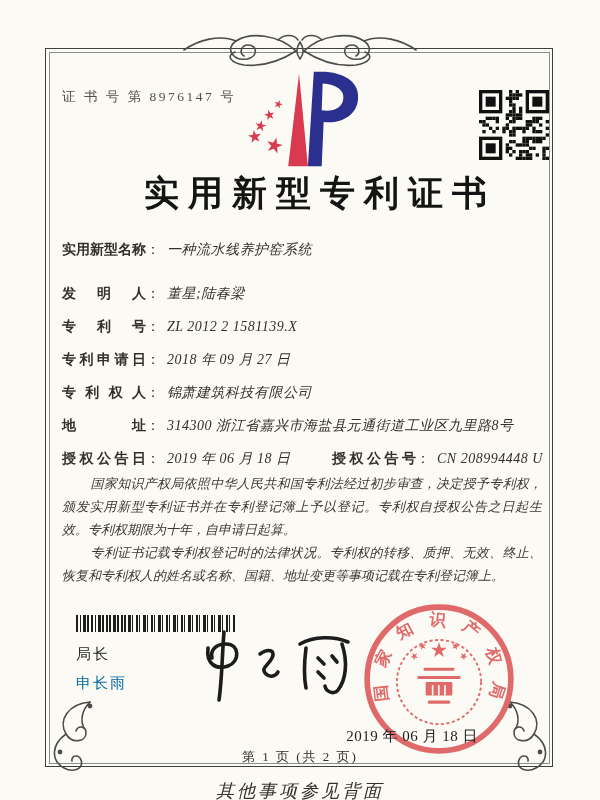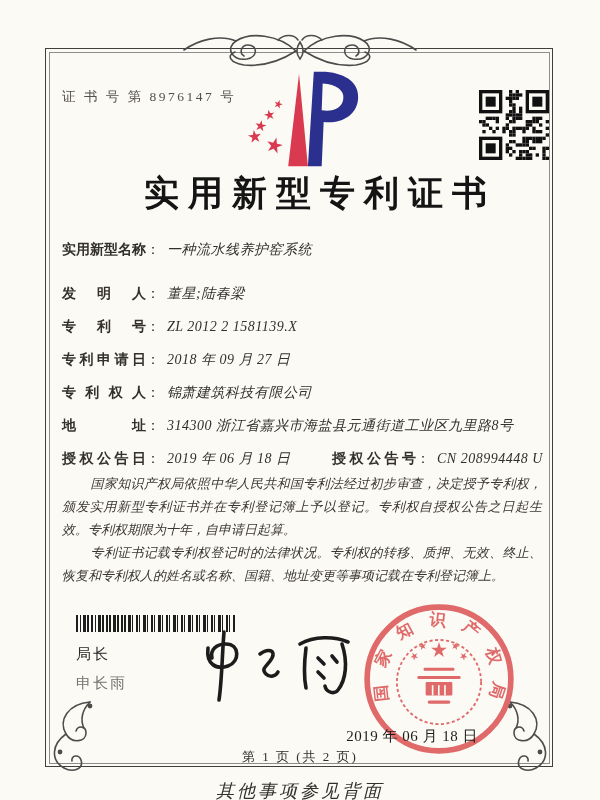--- a/index.html
+++ b/index.html
@@ -42,21 +42,21 @@
 
   .paragraphs{position:absolute;left:62px;top:472px;width:480px;font-size:13px;line-height:23px;
               color:#3a372f;font-style:italic;text-align:justify;}
   .paragraphs p{text-indent:2.2em;}
 
   .barcode{position:absolute;left:76px;top:615px;width:159px;height:17px;
     background:repeating-linear-gradient(90deg,#1d1d1d 0 2px,#fbfaf4 2px 3.5px,#1d1d1d 3.5px 4.5px,
      #fbfaf4 4.5px 7px,#1d1d1d 7px 10px,#fbfaf4 10px 11px,#1d1d1d 11px 12.5px,#fbfaf4 12.5px 15px);}
 
   .signer-title{position:absolute;left:76px;top:645px;font-size:15px;letter-spacing:2px;color:#262626;}
-  .signer-name{position:absolute;left:76px;top:674px;font-size:15px;letter-spacing:2px;color:#737373;}
+  .signer-name{position:absolute;left:76px;top:674px;font-size:15px;letter-spacing:2px;color:#0369a1;}
 
   .signature{position:absolute;left:196px;top:624px;width:162px;height:82px;}
   .signature svg{width:100%;height:100%;display:block;}
 
   .seal{position:absolute;left:362px;top:602px;width:154px;height:154px;opacity:.92;z-index:2;}
   .seal svg{width:100%;height:100%;display:block;}
   .seal-ring{fill:none;stroke:var(--seal-red);stroke-width:5.5;}
   .seal-txt{fill:var(--seal-red);font-size:16px;font-weight:bold;letter-spacing:15px;}
   .emblem{fill:var(--seal-red);}
   .wreath{fill:none;stroke:var(--seal-red);stroke-width:1.8;stroke-dasharray:3 2.4;}

